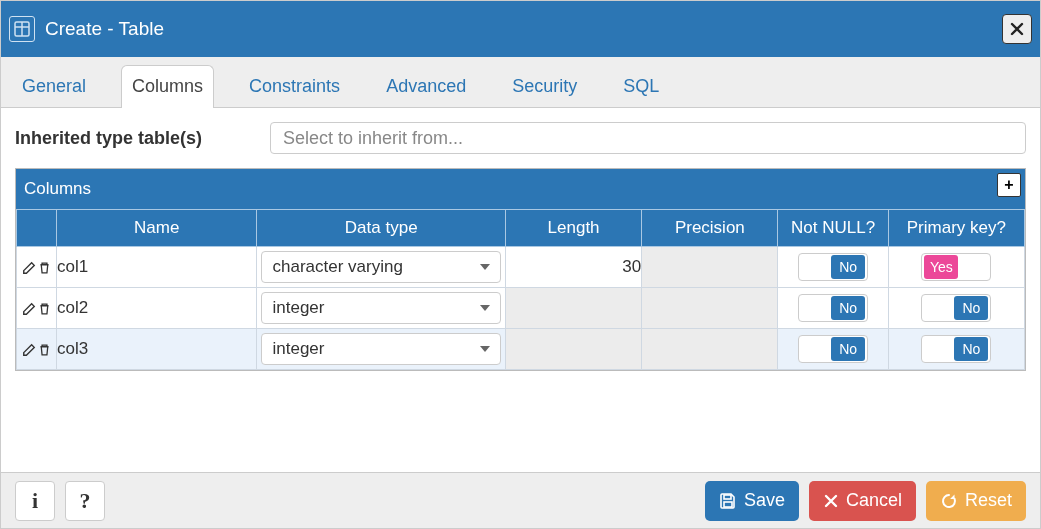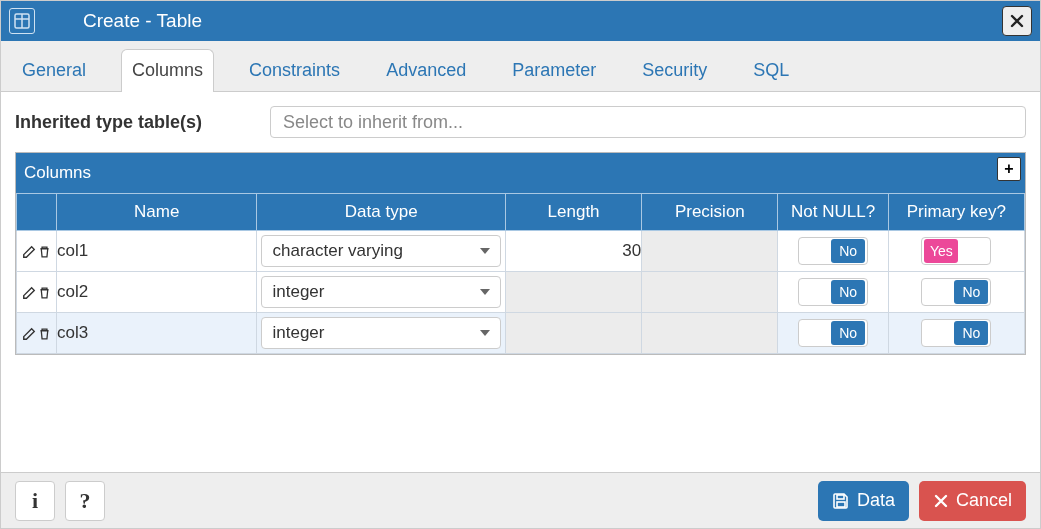--- a/index.html
+++ b/index.html
@@ -1,20 +1,20 @@
 <!DOCTYPE html>
 <html><head>
 <meta charset="utf-8">
 <style>
   * { box-sizing: border-box; }
   html, body { margin:0; padding:0; font-family: "Helvetica Neue", Helvetica, Arial, sans-serif; font-size:16px; color:#333; }
   .wrap { width:1041px; height:529px; border:1px solid #ccc; background:#f5f5f5; display:flex; flex-direction:column; box-shadow:0 1px 0 rgba(0,0,0,0.07); }
 
   
-  .titlebar { background:#2c76b4; color:#fff; height:40px; display:flex; align-items:center; padding:0 8px;gap:38px; }
+  .titlebar { background:#2c76b4; color:#fff; height:56px; display:flex; align-items:center; padding:0 8px; }
   .title-ico { width:26px; height:26px; border:1.5px solid #cfe2f2; border-radius:3px; display:flex; align-items:center; justify-content:center; margin-right:10px; }
   .title-ico svg { display:block; }
   .titlebar h1 { margin:0; font-size:19px; font-weight:400; flex:1; }
   .close-btn { width:30px; height:30px; border:1.5px solid #333; border-radius:4px; background:#eee; display:flex; align-items:center; justify-content:center; cursor:pointer; }
   .close-btn svg { display:block; }
 
   
   .tabs { background:#eeeeee; border-bottom:1px solid #ccc; padding:8px 10px 0 10px; display:flex; gap:24px;align-items:center; }
   .tab { color:#2c76b4; padding:10px 10px 10px 10px; font-size:18px; cursor:pointer; display:inline-block; border:1px solid transparent; border-bottom:none; border-top-left-radius:6px; border-top-right-radius:6px; }
   .tab.active { background:#fff; border-color:#ccc; color:#444; margin-bottom:-1px; padding-bottom:11px; }
@@ -92,21 +92,20 @@
           <path d="M2 2 L12 12 M12 2 L2 12" stroke="#222" stroke-width="2.4" stroke-linecap="round"></path>
         </svg>
     </div>
   </div>
 
   <div class="tabs" id="tabbar">
       <div class="tab">General</div>
       <div class="tab active">Columns</div>
       <div class="tab">Constraints</div>
       <div class="tab">Advanced</div>
-      <div class="tab">Parameter</div>
       <div class="tab">Security</div>
       <div class="tab">SQL</div>
     </div>
 
   <div class="body">
 
     <div class="row-inherit">
       <label>Inherited type table(s)</label>
       <input class="inherit-input" type="text" placeholder="Select to inherit from..." style="">
     </div>
@@ -236,22 +235,29 @@
   <div class="footer">
     <div class="icon-btn">i</div>
     <div class="icon-btn">?</div>
     <div class="spacer"></div>
     <button class="btn btn-save">
       <svg width="18" height="18" viewBox="0 0 18 18">
           <path d="M3 2h9l3 3v10a1 1 0 0 1-1 1H3a1 1 0 0 1-1-1V3a1 1 0 0 1 1-1z" fill="none" stroke="#fff" stroke-width="1.6"></path>
           <rect x="5" y="3" width="7" height="4" fill="none" stroke="#fff" stroke-width="1.6"></rect>
           <rect x="5" y="10" width="8" height="5" fill="none" stroke="#fff" stroke-width="1.6"></rect>
         </svg>
-      <span>Data</span>
+      <span>Save</span>
     </button>
     <button class="btn btn-cancel">
       <svg width="16" height="16" viewBox="0 0 16 16">
           <path d="M3 3 L13 13 M13 3 L3 13" stroke="#fff" stroke-width="2.4" stroke-linecap="round"></path>
         </svg>
       <span>Cancel</span>
     </button>
+    <button class="btn btn-reset">
+      <svg width="18" height="18" viewBox="0 0 18 18">
+          <path d="M9 3a6 6 0 1 0 5.6 3.8" fill="none" stroke="#fff" stroke-width="2" stroke-linecap="round"></path>
+          <path d="M14.5 2.5 L14.6 7 L10.1 6.9 Z" fill="#fff"></path>
+        </svg>
+      <span>Reset</span>
+    </button>
   </div>
 </div>
 
 </body></html>

